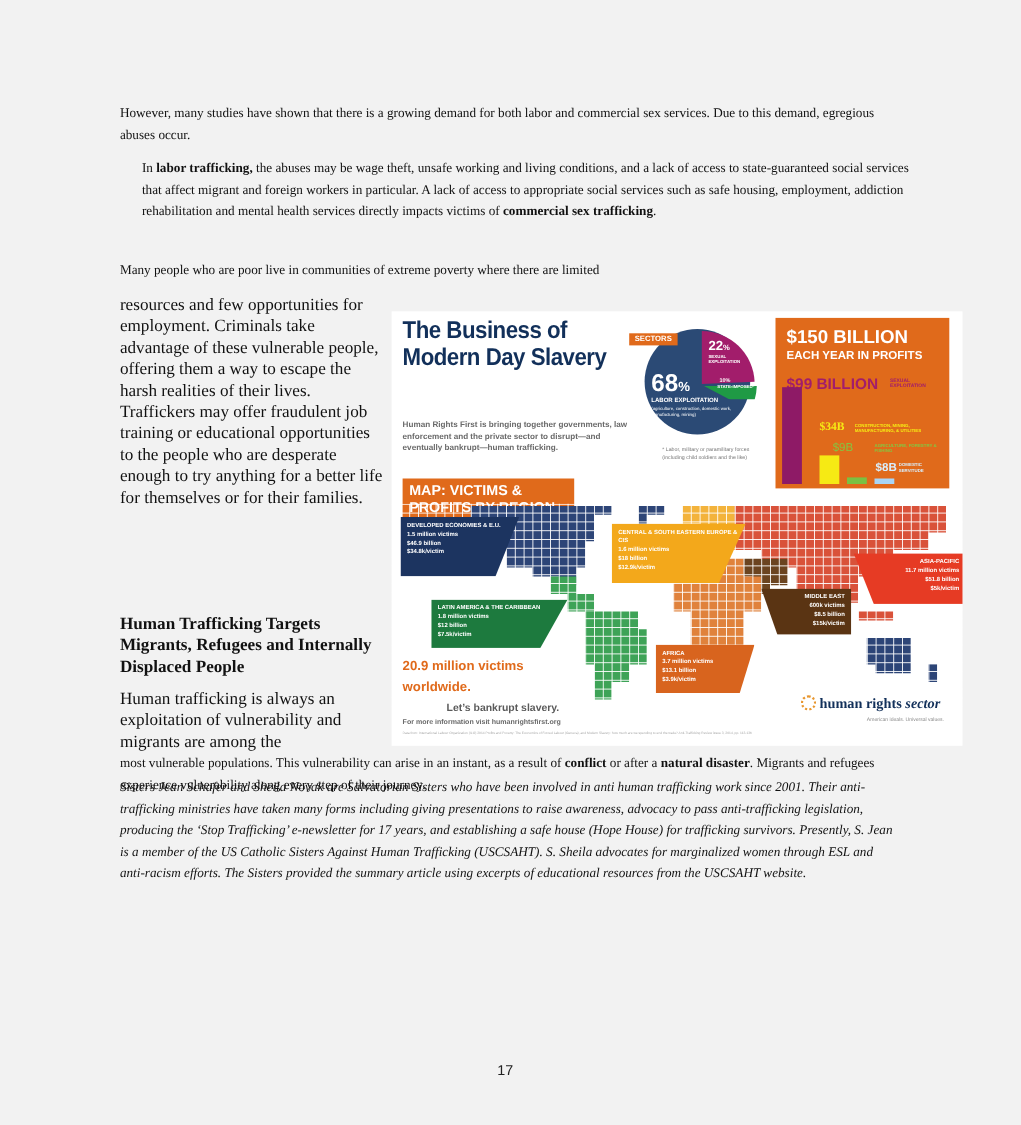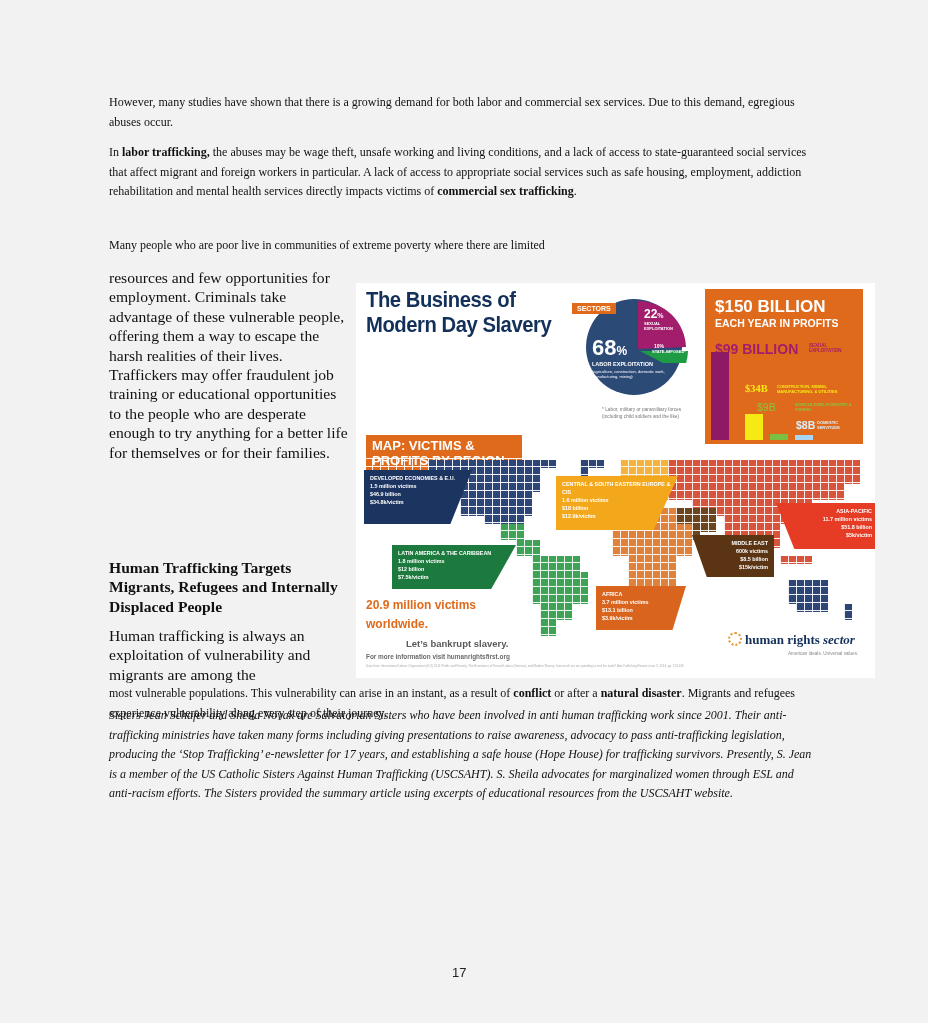--- a/index.html
+++ b/index.html
@@ -3,21 +3,21 @@
 <meta charset="utf-8">
 <style>
   html, body { margin:0; padding:0; }
   body {
     width:928px; height:1023px; background:#f2f2f2; position:relative; overflow:hidden;
     font-family:"Liberation Serif", serif; color:#111;
   }
   .para { position:absolute; left:109px; font-size:12px; line-height:19.6px; margin:0; }
   .para b { font-weight:bold; }
   .p1 { top:93px; width:700px; }
-  .p2 { top:143px; width:705px; }
+  .p2 { top:143px; width:705px;margin-left:20px; }
   .p3a { top:236px; width:680px; }
   .wrapcol { position:absolute; left:109px; top:268px; width:240px; font-size:15.6px; line-height:19.4px; }
   .heading { position:absolute; left:109px; top:558px; width:240px; font-size:15.6px; line-height:19.4px; font-weight:bold; }
   .wrapcol2 { position:absolute; left:109px; top:626px; width:240px; font-size:15.6px; line-height:19.4px; }
   .p5 { top:684px; width:700px; }
   .p6 { top:706px; width:705px; font-style:italic; }
   .pagenum { position:absolute; left:452px; top:965px; font-family:"Liberation Sans", sans-serif; font-size:13px; color:#222; }
 
   
   .info { position:absolute; left:356px; top:283px; width:519px; height:395px; background:#fff; overflow:hidden; font-family:"Liberation Sans", sans-serif; }
@@ -92,20 +92,21 @@
 <div class="wrapcol2">Human trafficking is always an exploitation of vulnerability and migrants are among the</div>
 
 <p class="para p5"><span>most vulnerable populations. This vulnerability can arise in an instant, as a result of </span><b>conflict</b><span> or after a </span><b>natural disaster</b><span>. Migrants and refugees experience vulnerability along every step of their journey.</span></p>
 
 <p class="para p6">Sisters Jean Schafer and Sheila Novak are Salvatorian Sisters who have been involved in anti human trafficking work since 2001. Their anti-trafficking ministries have taken many forms including giving presentations to raise awareness, advocacy to pass anti-trafficking legislation, producing the ‘Stop Trafficking’ e-newsletter for 17 years, and establishing a safe house (Hope House) for trafficking survivors. Presently, S. Jean is a member of the US Catholic Sisters Against Human Trafficking (USCSAHT). S. Sheila advocates for marginalized women through ESL and anti-racism efforts. The Sisters provided the summary article using excerpts of educational resources from the USCSAHT website.</p>
 
 <div class="pagenum">17</div>
 
 <div class="info">
   <div class="info-title">The Business of Modern Day Slavery</div>
+  <div class="info-desc d2">Human Rights First is bringing together governments, law enforcement and the private sector to disrupt—and eventually bankrupt—human trafficking.</div>
   <div class="map-label">MAP: VICTIMS &amp; PROFITS BY REGION</div>
 
   <div class="pie"></div>
   <svg class="slice-red" style="left:280px;top:10px;width:60px;height:70px;position:absolute;" viewBox="0 0 60 70">
     <path d="M2 8 A48 48 0 0 1 50 54 L2 56 Z" fill="#a21d6b"></path>
     <path d="M4 58 L52 58 A48 48 0 0 1 46 80 Z" fill="#1f9a45"></path>
   </svg>
   <div class="sectors">SECTORS</div>
   <div class="pie-t pie-68"><span>68</span><small>%</small></div>
   <div class="pie-t pie-labor">LABOR EXPLOITATION</div>

